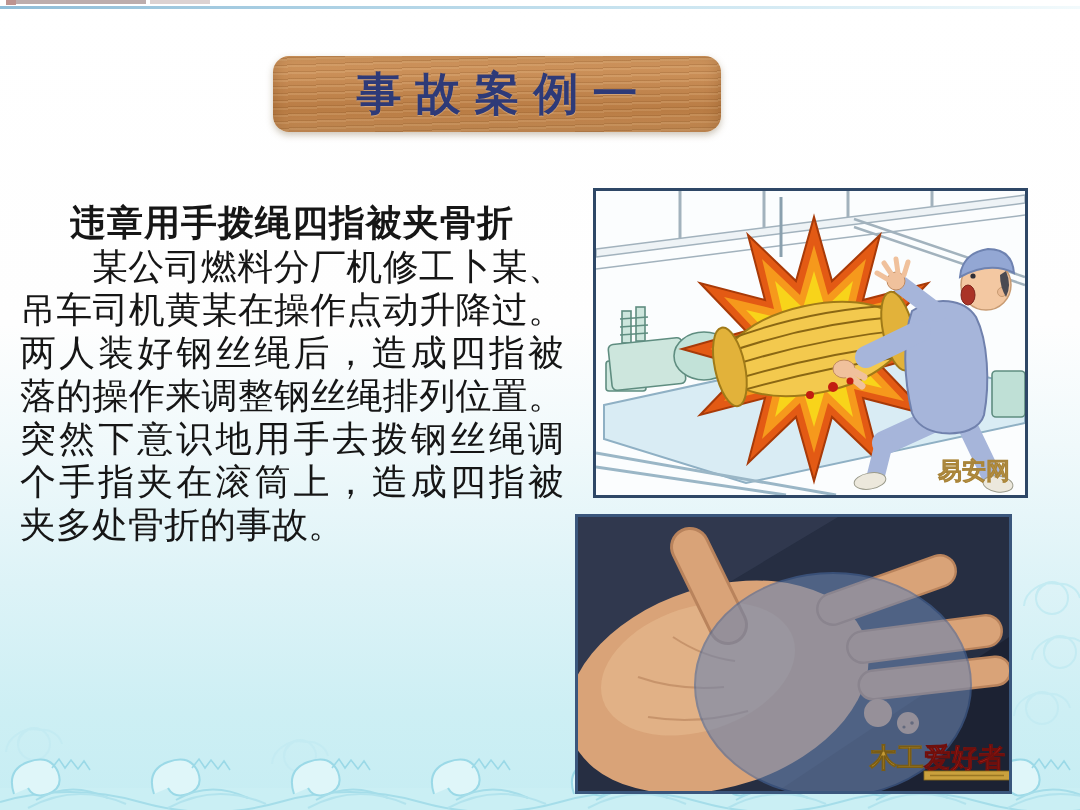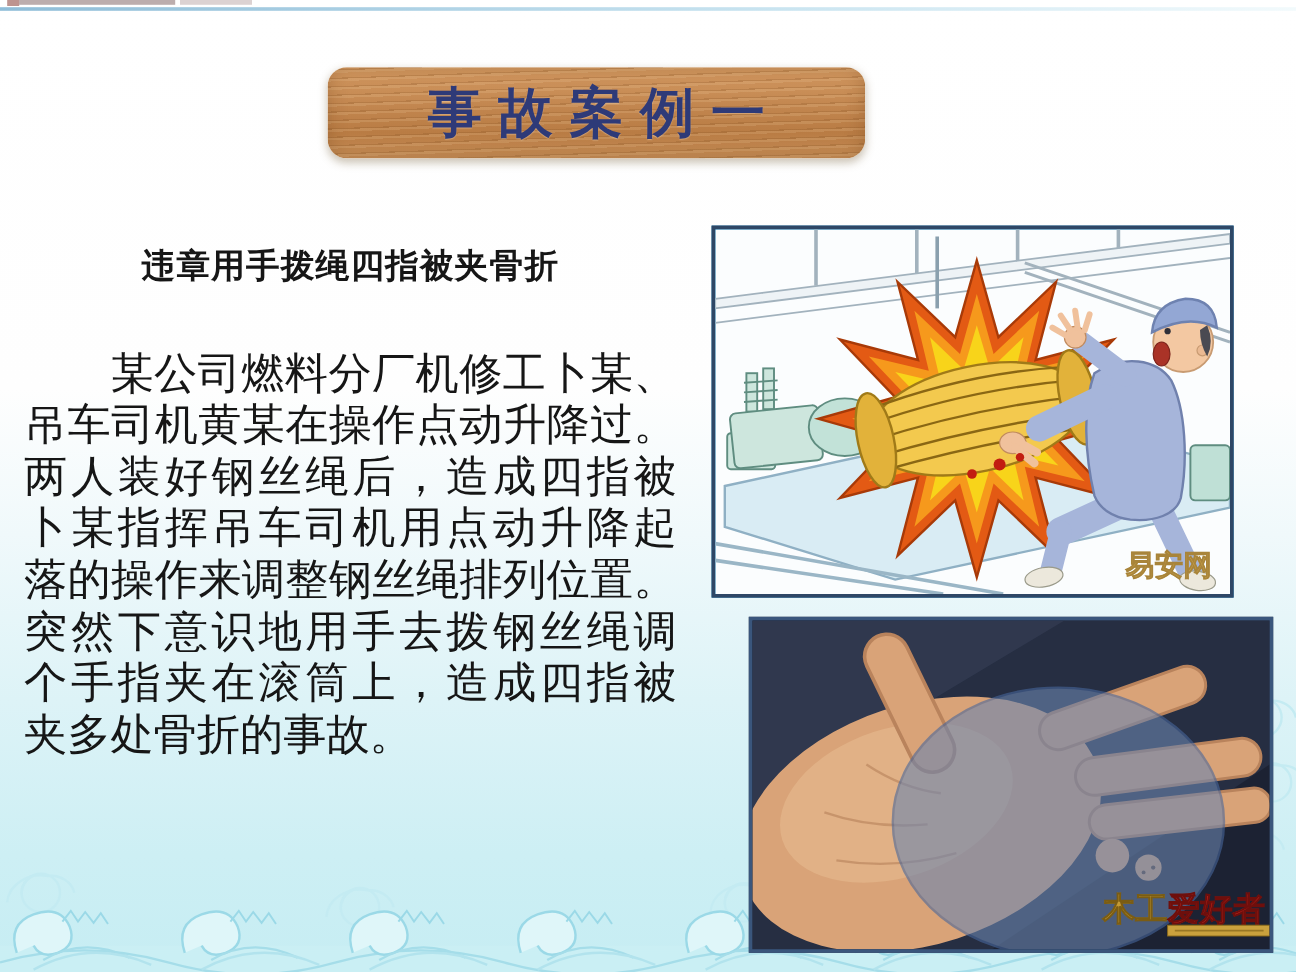--- a/index.html
+++ b/index.html
@@ -21,34 +21,34 @@
     text-align:center;
   }
   .banner-title{
     line-height:76px;font-size:45px;font-weight:700;color:#2e3a78;
     letter-spacing:14px;padding-left:14px;
     text-shadow:0 1px 1px rgba(255,235,205,.35);
   }
 
   .article{position:absolute;left:20px;top:200px;width:544px;color:#161616;}
   .article-title{
-    font-size:28px;font-weight:700;line-height:46px;text-align:center;
+    font-size:36px;font-weight:700;line-height:46px;text-align:center;
     letter-spacing:1px;
   }
   .article-line{
     font-size:36px;line-height:43px;width:100%;
     text-align:justify;text-align-last:justify;box-sizing:border-box;
     white-space:nowrap;
   }
-  .article-line.first{padding-left:72px;margin-top:44px;}
+  .article-line.first{padding-left:72px;}
   .article-line.last{text-align-last:left;}
 
   .img-frame{position:absolute;box-sizing:border-box;overflow:hidden;}
-  .cartoon-frame{left:593px;top:188px;width:435px;height:310px;border:3px solid #2e4766;background:#0369a1;}
-  .photo-frame{left:624px;top:514px;width:437px;height:280px;border:3px solid #3a567c;background:#262e42;}
+  .cartoon-frame{left:593px;top:188px;width:435px;height:310px;border:3px solid #2e4766;background:#fdba74;}
+  .photo-frame{left:575px;top:514px;width:437px;height:280px;border:3px solid #3a567c;background:#262e42;}
   .img-frame svg{display:block;width:100%;height:100%;}
 </style>
 </head>
 <body>
 
 <svg class="decor" viewBox="0 0 1080 810" xmlns="http://www.w3.org/2000/svg">
   <defs>
     <linearGradient id="topline" x1="0" y1="0" x2="1" y2="0">
       <stop offset="0" stop-color="#8fbdd8"></stop>
         <stop offset="0.6" stop-color="#c9e4f0"></stop>
@@ -95,21 +95,20 @@
 
   <div class="banner">
     <div class="banner-title">事故案例一</div>
   </div>
 
   <div class="article">
     <div class="article-title">违章用手拨绳四指被夹骨折</div>
     <div class="article-line first">某公司燃料分厂机修工卜某、</div>
     <div class="article-line">吊车司机黄某在操作点动升降过。</div>
     <div class="article-line">两人装好钢丝绳后，造成四指被</div>
-    <div class="article-line">卜某指挥吊车司机用点动升降起</div>
     <div class="article-line">落的操作来调整钢丝绳排列位置。</div>
     <div class="article-line">突然下意识地用手去拨钢丝绳调</div>
     <div class="article-line">个手指夹在滚筒上，造成四指被</div>
     <div class="article-line last">夹多处骨折的事故。</div>
   </div>
 
   <div class="img-frame cartoon-frame">
     <svg viewBox="0 0 429 304" xmlns="http://www.w3.org/2000/svg">
       <rect x="0" y="0" width="429" height="304" fill="#fbfdfe"></rect>
       <g stroke="#a2b2bd">

